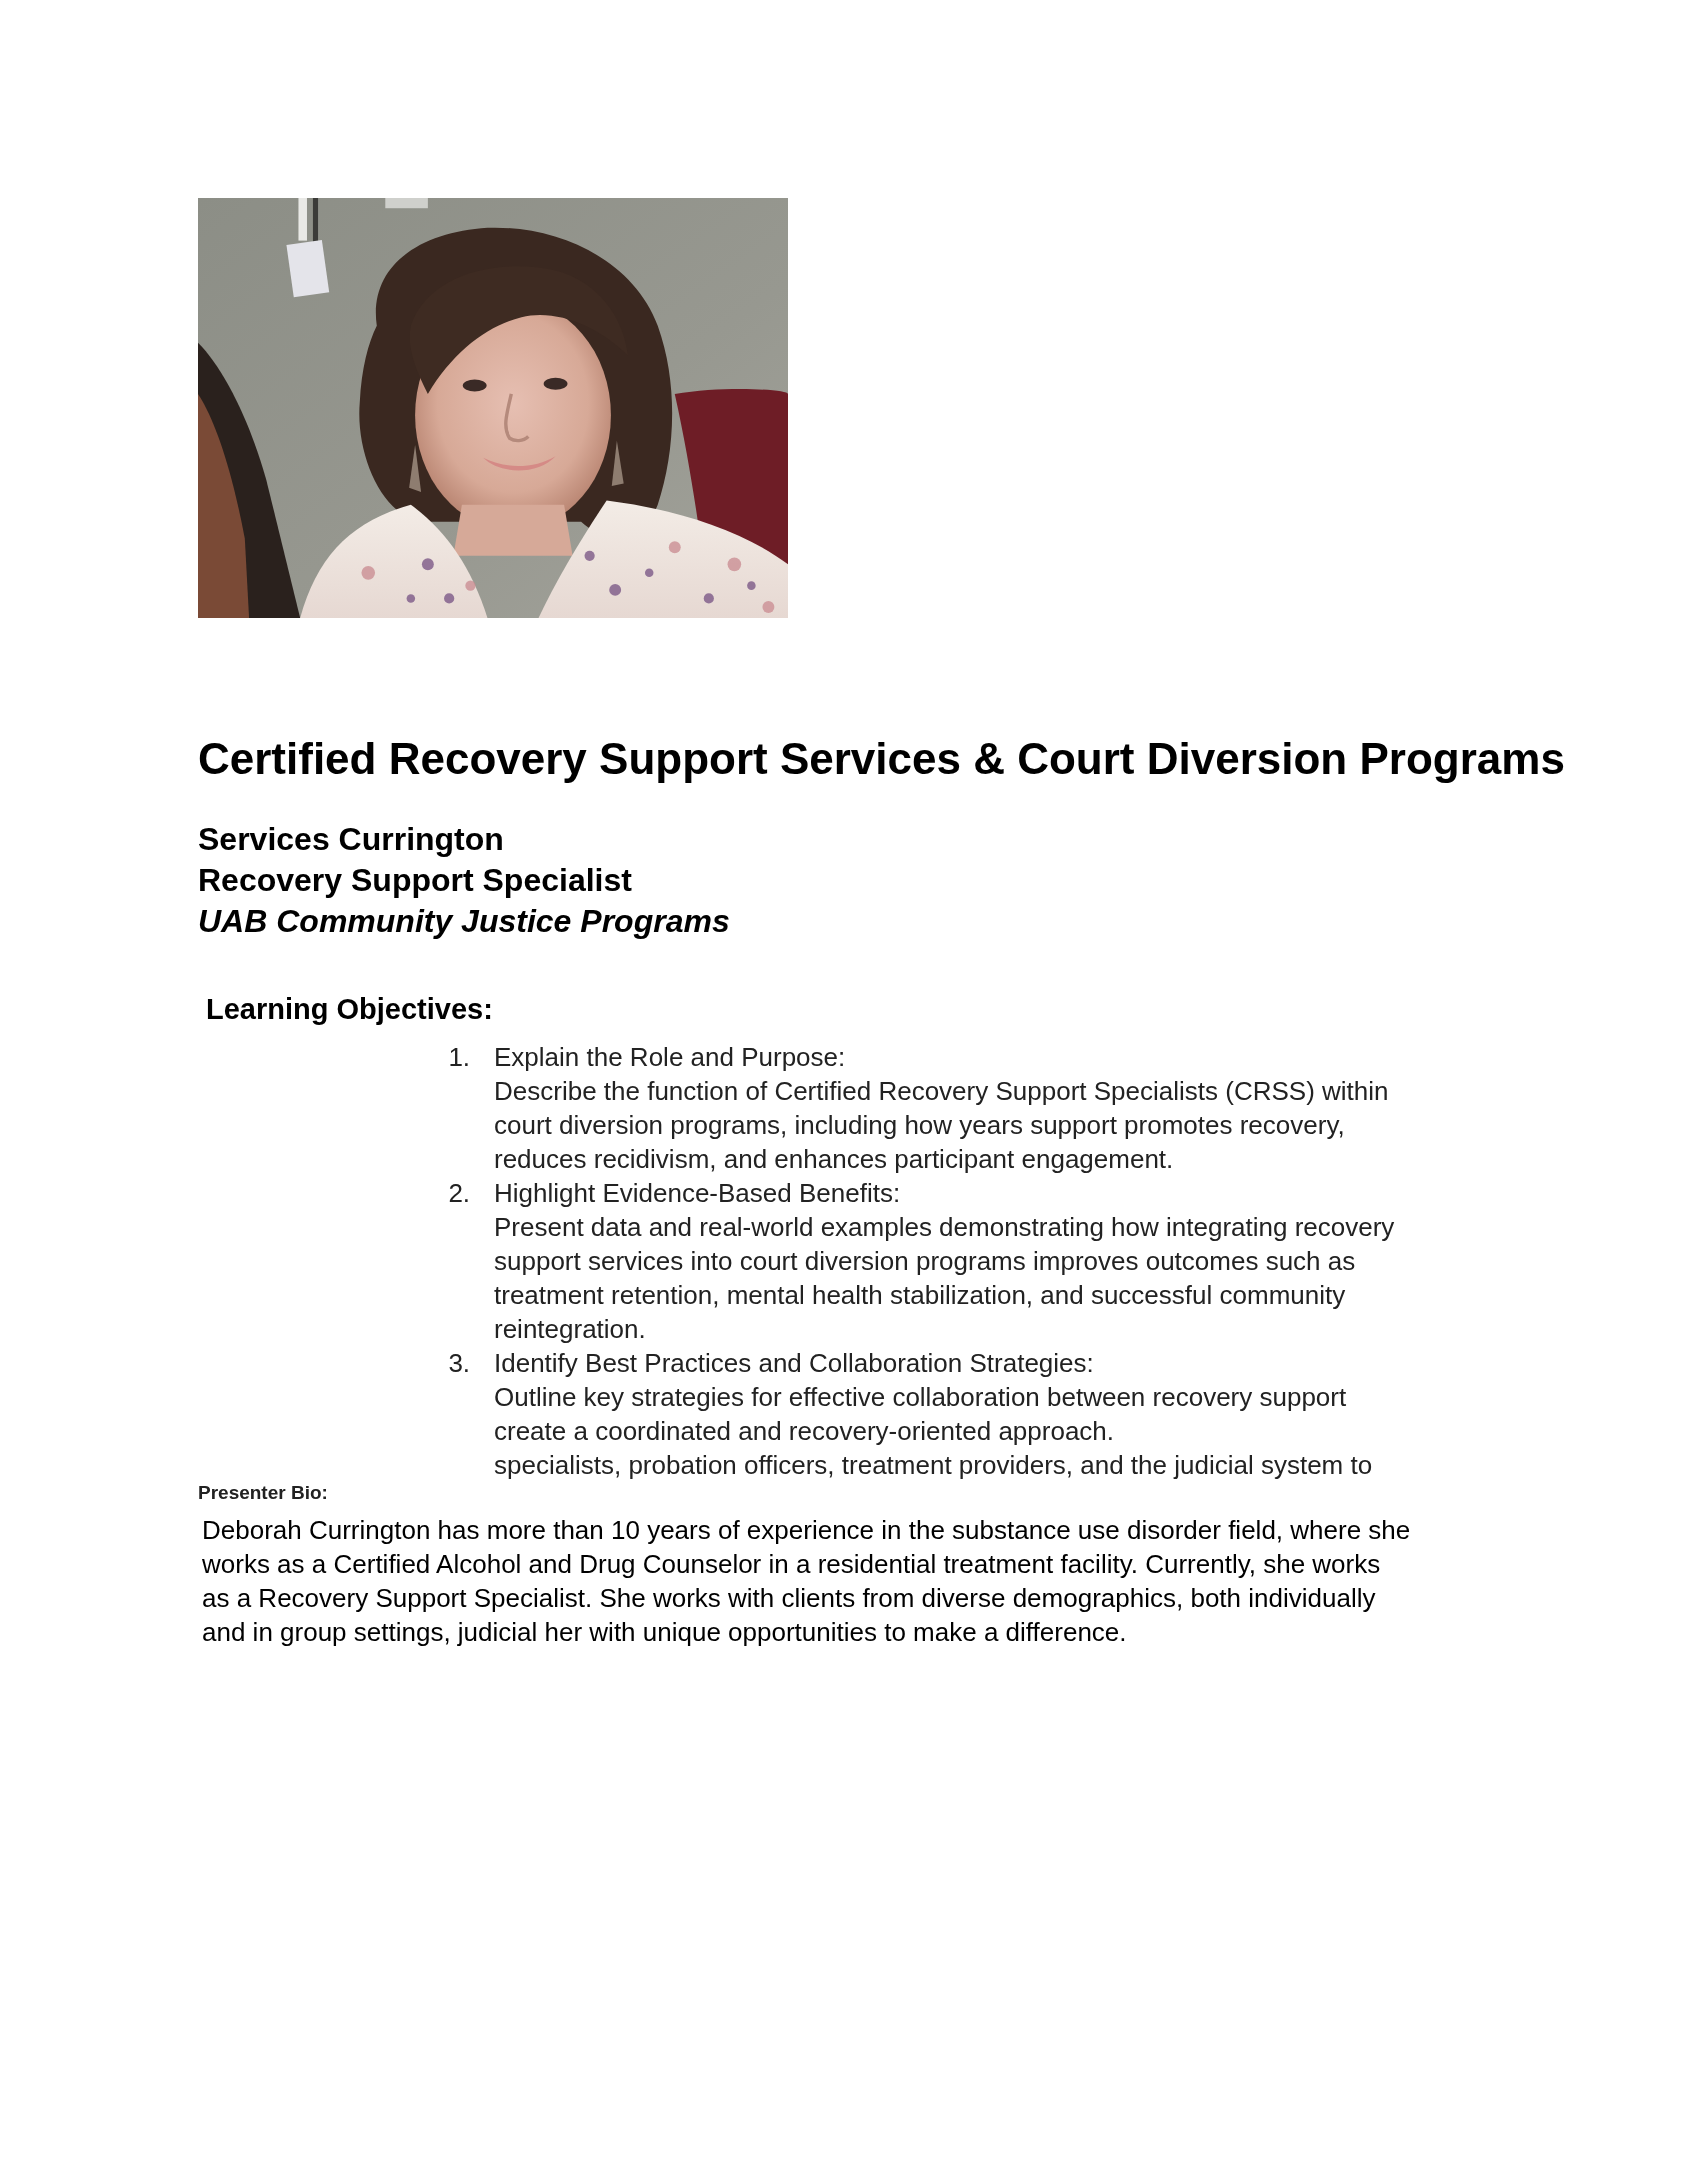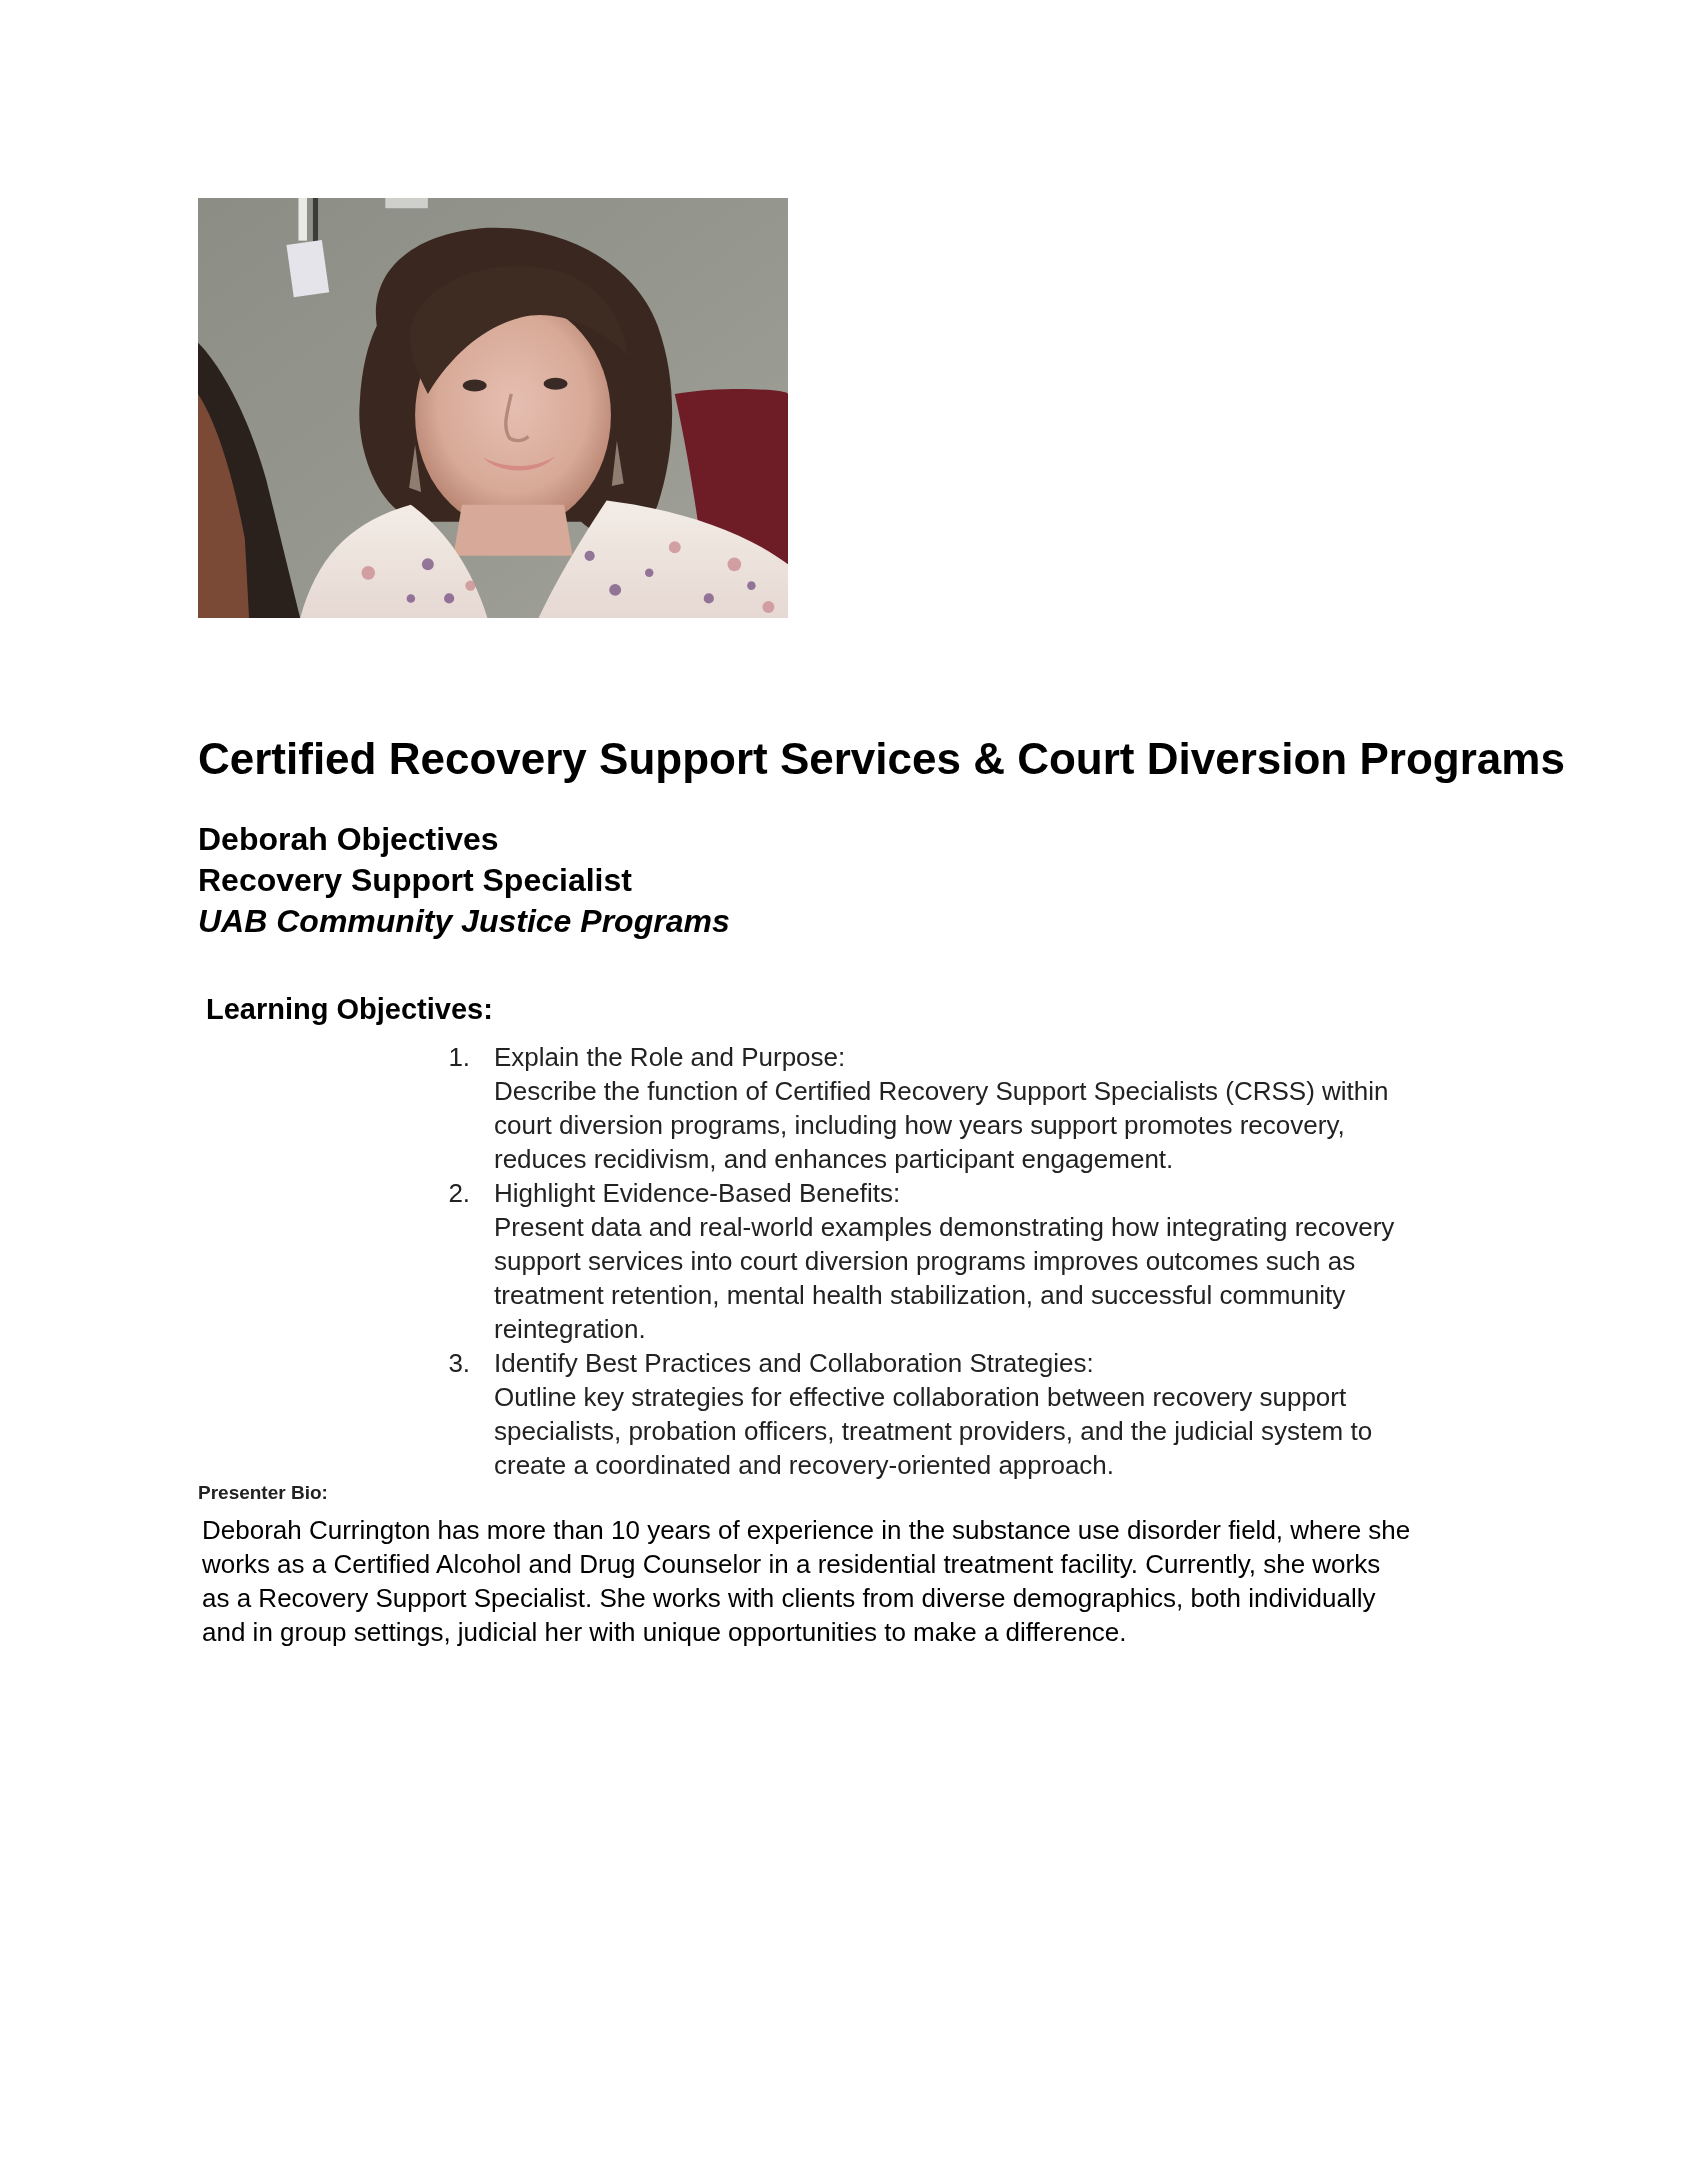--- a/index.html
+++ b/index.html
@@ -176,21 +176,21 @@
       <circle cx="560" cy="410" r="7"></circle>
         <circle cx="630" cy="430" r="8"></circle>
         <circle cx="670" cy="480" r="7"></circle>
     </g>
   </svg>
 </div>
 
 <h1 class="title">Certified Recovery Support Services &amp; Court Diversion Programs</h1>
 
 <div class="presenter-block">
-  <div>Deborah Objectives</div>
+  <div>Services Currington</div>
   <div>Recovery Support Specialist</div>
   <div class="org">UAB Community Justice Programs</div>
 </div>
 
 <h2 class="objectives-heading">Learning Objectives:</h2>
 
 <ol class="objectives-list">
   <li>
     <span class="num">1.</span>
     <span class="line">Explain the Role and Purpose:</span>
@@ -203,22 +203,22 @@
     <span class="line">Highlight Evidence-Based Benefits:</span>
     <span class="line">Present data and real-world examples demonstrating how integrating recovery</span>
     <span class="line">support services into court diversion programs improves outcomes such as</span>
     <span class="line">treatment retention, mental health stabilization, and successful community</span>
     <span class="line">reintegration.</span>
   </li>
   <li>
     <span class="num">3.</span>
     <span class="line">Identify Best Practices and Collaboration Strategies:</span>
     <span class="line">Outline key strategies for effective collaboration between recovery support</span>
+    <span class="line">create a coordinated and recovery-oriented approach.</span>
     <span class="line">specialists, probation officers, treatment providers, and the judicial system to</span>
-    <span class="line">create a coordinated and recovery-oriented approach.</span>
   </li>
 </ol>
 
 <h2 class="bio-heading">Presenter Bio:</h2>
 
 <p class="bio-text">
   <span class="line">Deborah Currington has more than 10 years of experience in the substance use disorder field, where she</span>
   <span class="line">works as a Certified Alcohol and Drug Counselor in a residential treatment facility. Currently, she works</span>
   <span class="line">as a Recovery Support Specialist. She works with clients from diverse demographics, both individually</span>
   <span class="line">and in group settings, judicial her with unique opportunities to make a difference.</span>

